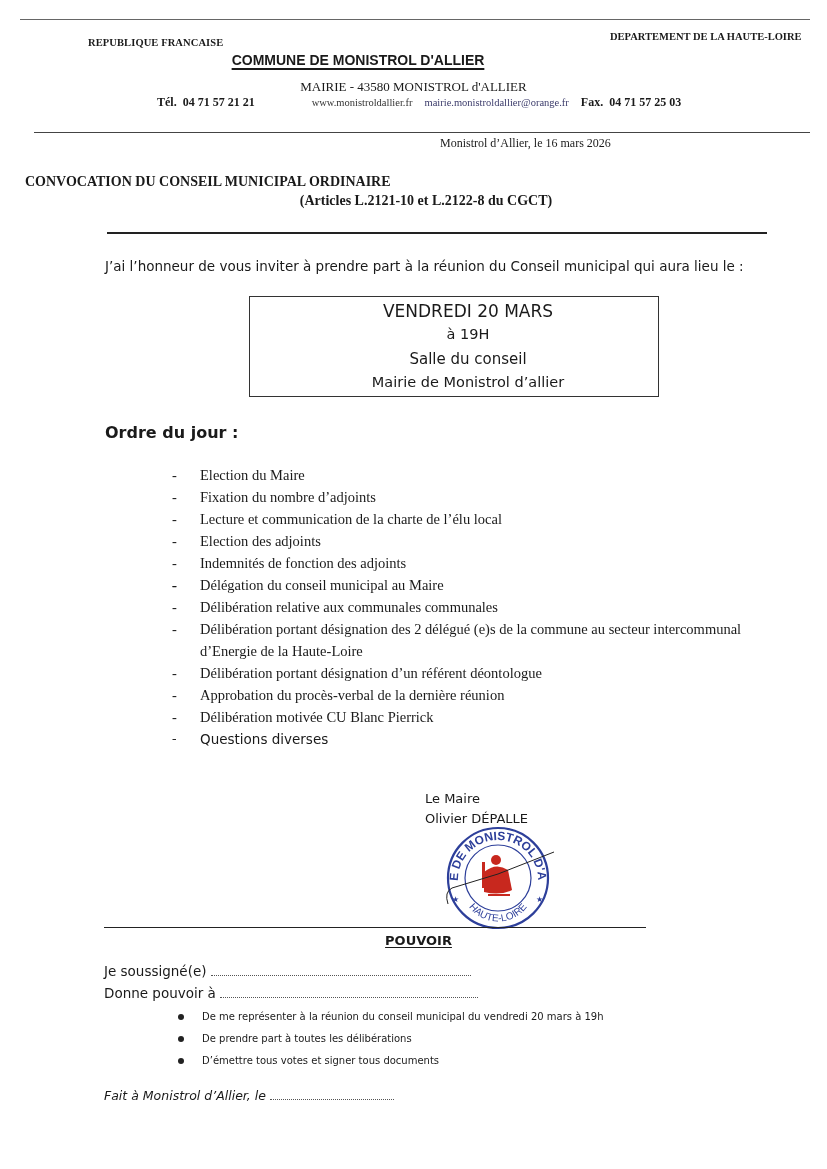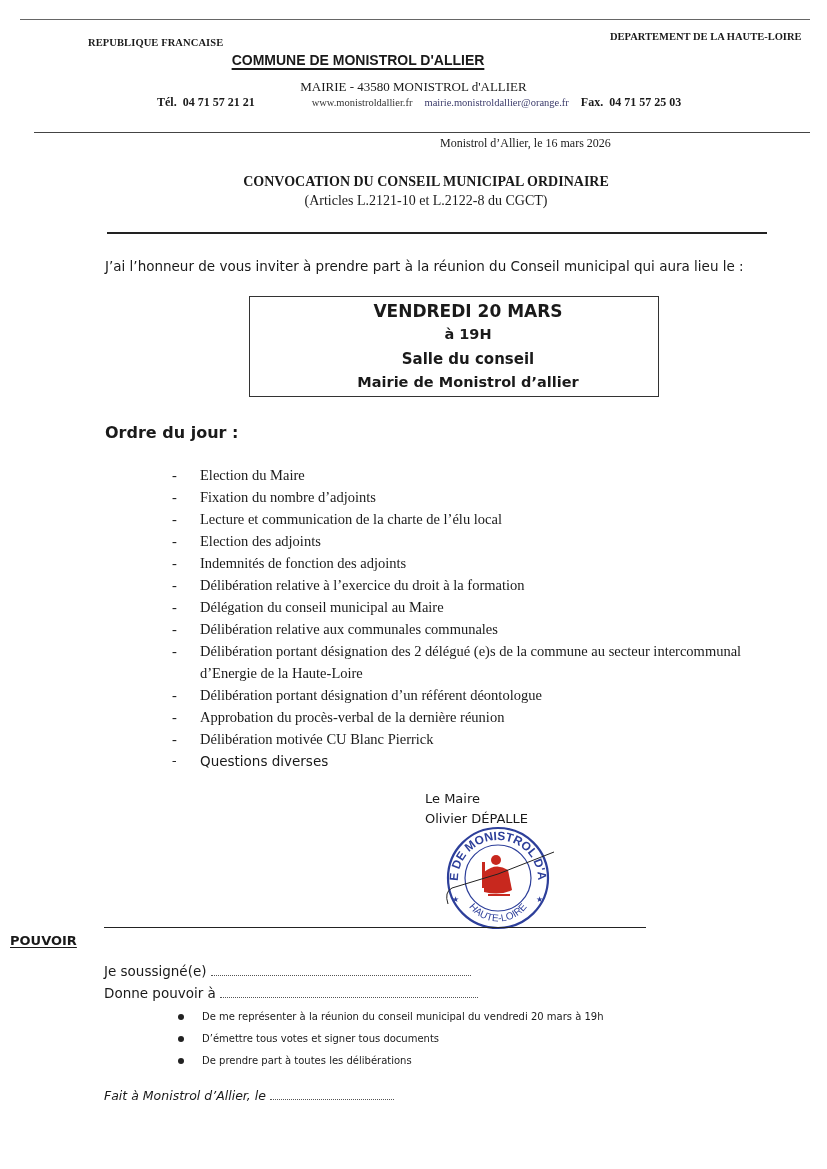--- a/index.html
+++ b/index.html
@@ -15,38 +15,38 @@
   #departement { left:610px; top:31px; font-size:10.5px; font-weight:bold; }
   #commune { left:0; width:672px; top:52px; text-align:center; font-size:14px; font-weight:bold; }
   #commune span { text-decoration:underline; text-decoration-thickness:1.5px; text-underline-offset:3px; padding-left:44px; }
   #mairie-line { left:0; width:827px; top:79px; text-align:center; font-size:13px; box-sizing:border-box; }
   #contact-line { left:157px; top:95px; font-size:12px; white-space:nowrap; }
   #contact-line .small { font-size:10.5px; color:#333;margin-left:48px; }
   #contact-line .mail { font-size:10.5px; color:#3a3a6a; }
   #contact-line b { font-weight:bold; }
   #mid-rule { left:34px; top:132px; width:776px; height:1px; background:#444; }
   #date-line { left:440px; top:136px; font-size:12px; }
-  #title1 { left:0; width:827px; top:174px; text-align:center; font-size:14px; font-weight:bold; padding-left:25px; box-sizing:border-box; }
-  #title2 { left:0; width:827px; top:193px; text-align:center; font-size:14px; font-weight:normal; padding-left:25px; box-sizing:border-box; }
+  #title1 { left:0; width:827px; top:174px; text-align:left; font-size:14px; font-weight:bold; padding-left:25px; box-sizing:border-box; }
+  #title2 { left:0; width:827px; top:193px; text-align:center; font-size:14px; font-weight:bold; padding-left:25px; box-sizing:border-box; }
   #title-rule { left:107px; top:232px; width:660px; height:2px; background:#222; }
   #intro { left:105px; top:258px; font-size:13.5px; white-space:nowrap; }
-  #meeting-box { left:249px; top:296px; width:410px; height:101px; border:1.3px solid #333; box-sizing:border-box; text-align:center; font-weight:bold;padding-left:28px; }
+  #meeting-box { left:249px; top:296px; width:410px; height:101px; border:1.3px solid #333; box-sizing:border-box; text-align:center; font-weight:normal;padding-left:28px; }
   #meeting-box .l1 { font-size:17px; margin-top:4px; height:25px; }
   #meeting-box .l2 { font-size:14.5px; height:24px;text-align:center; }
   #meeting-box .l3 { font-size:15px; height:24px; }
   #meeting-box .l4 { font-size:14.5px; height:24px; }
   #ordre-title { left:105px; top:423px; font-size:16px; font-weight:bold; }
   #agenda { left:172px; top:464px; list-style:none; margin:0; padding:0; font-size:14.5px; }
   #agenda li { position:relative; padding-left:28px; line-height:22px; width:560px; }
   #agenda li .dash { position:absolute; left:0; top:0; }
   #agenda li.sans-item { font-size:13.5px; }
   #signature-block { left:425px; top:789px; font-size:13px; line-height:20px; }
   #stamp { left:438px; top:822px; width:118px; height:110px; }
   #pouvoir-rule { left:104px; top:927px; width:542px; height:1px; background:#222; }
-  #pouvoir-title { left:0; width:827px; top:933px; font-size:13px; font-weight:bold; padding-left:10px; box-sizing:border-box; }
+  #pouvoir-title { left:0; width:827px; top:933px; text-align:center; font-size:13px; font-weight:bold; padding-left:10px; box-sizing:border-box; }
   #pouvoir-title span { text-decoration:underline; text-underline-offset:2px; }
   .fill-line { font-size:13.5px; white-space:nowrap; }
   #soussigne { left:104px; top:963px; }
   #donne { left:104px; top:985px; }
   .dots { display:inline-block; border-bottom:1px dotted #555; height:12px; vertical-align:baseline; margin-left:4px; }
   #powers { left:178px; top:1006px; list-style:none; margin:0; padding:0; font-size:10px; }
   #powers li { position:relative; padding-left:24px; line-height:22px; white-space:nowrap; }
   #powers li .bullet { position:absolute; left:0; top:8px; width:6px; height:6px; border-radius:50%; background:#222; }
   #fait { left:104px; top:1087px; font-size:12.5px; font-style:italic; white-space:nowrap; }
 </style>
@@ -89,21 +89,21 @@
 </div>
 
 <div class="abs cal" id="ordre-title">Ordre du jour :</div>
 
 <ul class="abs serif" id="agenda">
   <li><span class="dash">-</span><span>Election du Maire</span></li>
   <li><span class="dash">-</span><span>Fixation du nombre d’adjoints</span></li>
   <li><span class="dash">-</span><span>Lecture et communication de la charte de l’élu local</span></li>
   <li><span class="dash">-</span><span>Election des adjoints</span></li>
   <li><span class="dash">-</span><span>Indemnités de fonction des adjoints</span></li>
-  <li><span class="dash">-</span><span>Délibération relative à l’exercice du droit à la formation</span></li>
+  <li><span class="dash">-</span></li>
   <li><span class="dash">-</span><span>Délégation du conseil municipal au Maire</span></li>
   <li><span class="dash">-</span><span>Délibération relative aux communales communales</span></li>
   <li><span class="dash">-</span><span>Délibération portant désignation des 2 délégué (e)s de la commune au secteur intercommunal d’Energie de la Haute-Loire</span></li>
   <li><span class="dash">-</span><span>Délibération portant désignation d’un référent déontologue</span></li>
   <li><span class="dash">-</span><span>Approbation du procès-verbal de la dernière réunion</span></li>
   <li><span class="dash">-</span><span>Délibération motivée CU Blanc Pierrick</span></li>
   <li class="sans-item"><span class="dash">-</span><span class="cal">Questions diverses</span></li>
 </ul>
 
 <div class="abs cal" id="signature-block">
@@ -140,19 +140,19 @@
 
 <div class="abs cal fill-line" id="soussigne">
   <span>Je soussigné(e)</span><span class="dots" style="width:260px"></span>
 </div>
 <div class="abs cal fill-line" id="donne">
   <span>Donne pouvoir à</span><span class="dots" style="width:258px"></span>
 </div>
 
 <ul class="abs cal" id="powers">
   <li><span class="bullet"></span><span>De me représenter à la réunion du conseil municipal du vendredi 20 mars à 19h</span></li>
+  <li><span class="bullet"></span><span>De prendre part à toutes les délibérations</span></li>
   <li><span class="bullet"></span><span>D’émettre tous votes et signer tous documents</span></li>
-  <li><span class="bullet"></span><span>De prendre part à toutes les délibérations</span></li>
 </ul>
 
 <div class="abs cal" id="fait">
   <span>Fait à Monistrol d’Allier, le</span><span class="dots" style="width:124px"></span>
 </div>
 
 </body></html>

